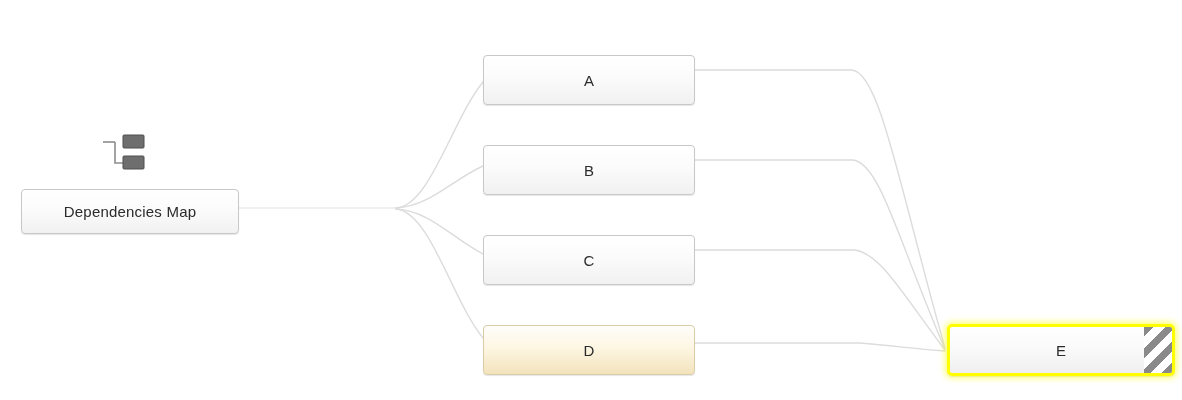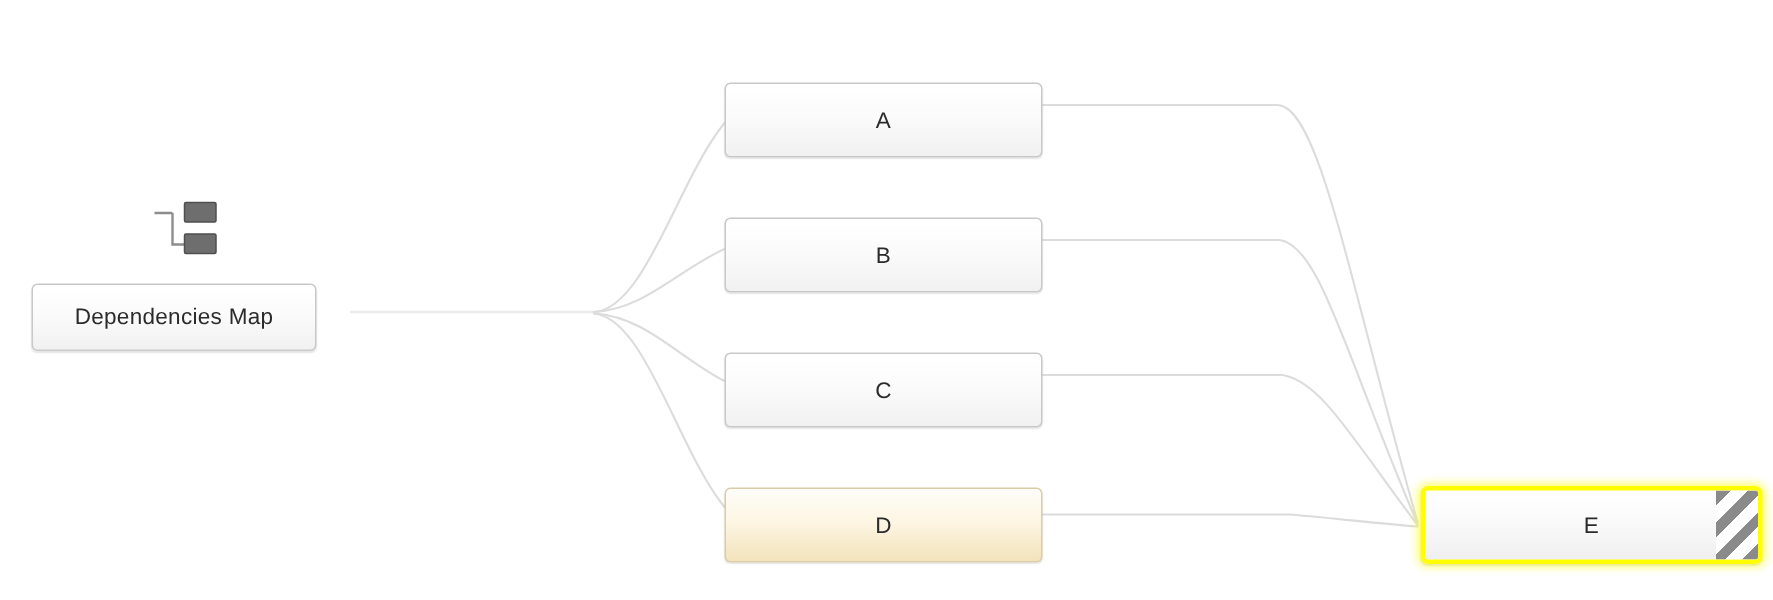--- a/index.html
+++ b/index.html
@@ -45,21 +45,21 @@
   }
   .node-label {
     pointer-events: none;
     line-height: 1;
   }
 
   
   #root-node {
     left: 21px;
     top: 189px;
-    width: 190px;
+    width: 218px;
     height: 45px;
     font-size: 15px;
   }
 
   
   .mid-node {
     left: 483px;
     width: 212px;
     height: 50px;
   }

